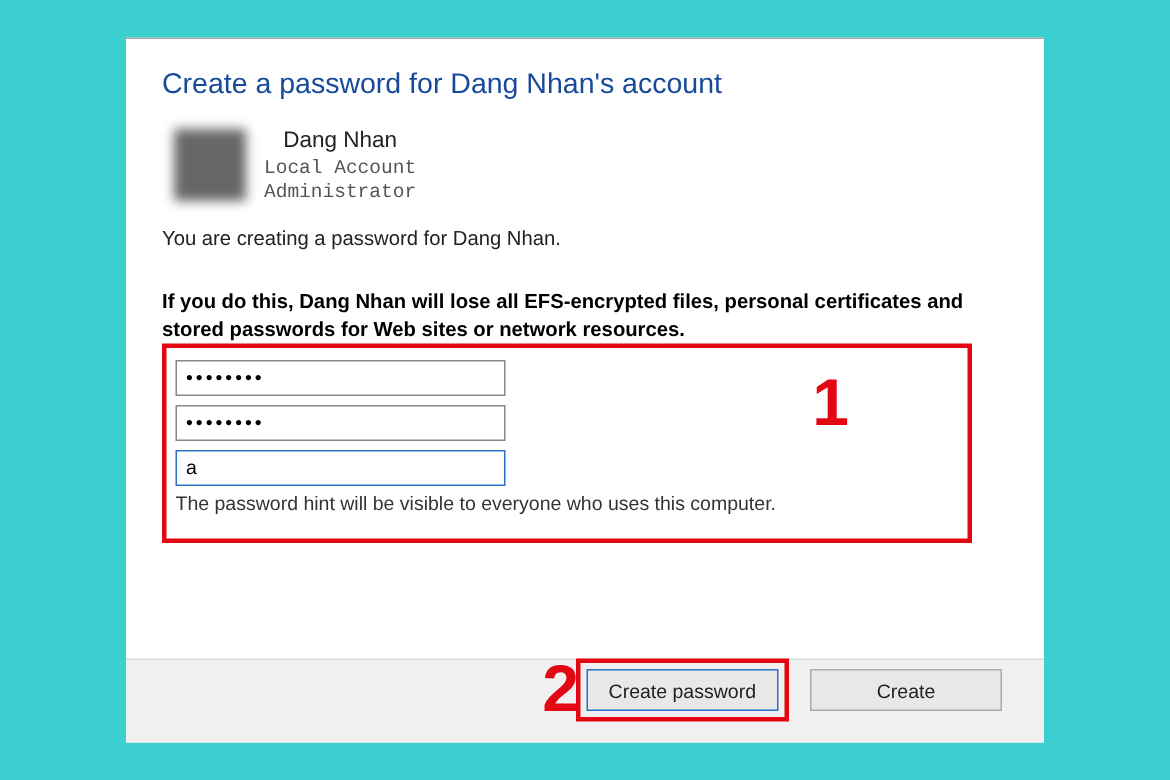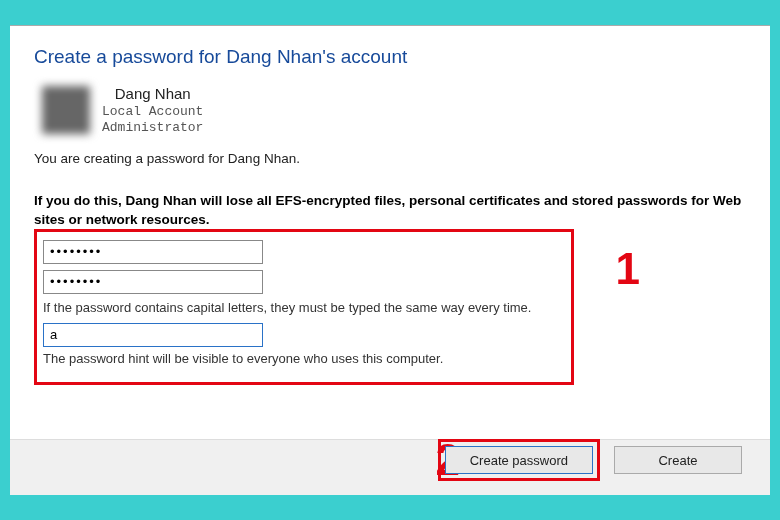--- a/index.html
+++ b/index.html
@@ -7,21 +7,21 @@
       font-family: "Segoe UI", Tahoma, sans-serif;
       background: #3bcfcf;
       width: 780px;
       height: 520px;
       display: flex;
       align-items: center;
       justify-content: center;
     }
     .window {
       background: #fff;
-      width: 760px;
+      width: 612px;
       height: 470px;
       border-top: 1px solid #aaa;
       position: relative;
       padding: 20px 24px 0 24px;
     }
     .title {
       color: #174a9a;
       font-size: 19px;
       font-weight: 400;
       margin-bottom: 16px;
@@ -95,21 +95,21 @@
       border-top: 1px solid #ddd;
     }
     .btn {
       min-width: 128px;
       height: 28px;
       font-size: 13px;
       background: #e8e8e8;
       border: 1px solid #aaa;
       color: #222;
       cursor: pointer;
-      padding: 0 24px;
+      padding: 0 14px;
     }
     .btn-primary-wrap {
       border: 3px solid #e30613;
       padding: 4px;
       display: inline-flex;
     }
     .btn.primary {
       border: 1.5px solid #2a72c7;
     }
     .footer-controls {
@@ -137,21 +137,20 @@
       <div class="user-sub">Administrator</div>
     </div>
   </div>
 
   <div class="info-line">You are creating a password for Dang Nhan.</div>
   <div class="warning">If you do this, Dang Nhan will lose all EFS-encrypted files, personal certificates and stored passwords for Web sites or network resources.</div>
 
   <div class="form-area">
     <input class="pw-input" type="text" value="••••••••" style="">
     <input class="pw-input" type="text" value="••••••••" style="">
-    <div class="small-note">If the password contains capital letters, they must be typed the same way every time.</div>
     <input class="hint-input" type="text" value="a" style="">
     <div class="small-note">The password hint will be visible to everyone who uses this computer.</div>
   </div>
 
   <div class="step-label step1">1</div>
 
   <div class="footer-bg"></div>
 
   <div class="footer-controls">
     <span class="btn-primary-wrap">

